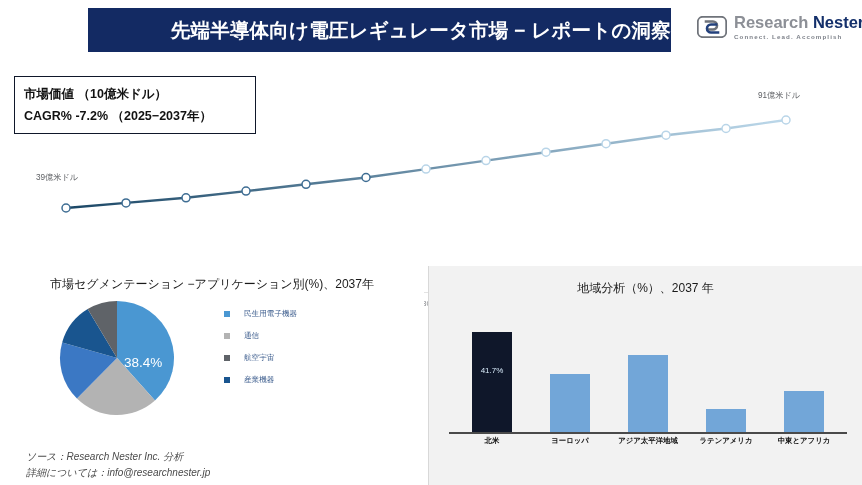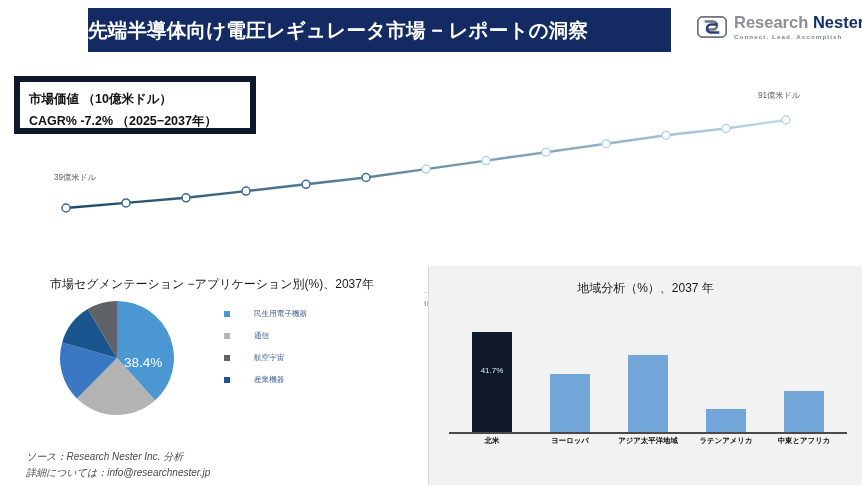--- a/index.html
+++ b/index.html
@@ -9,21 +9,21 @@
     font-family: "Liberation Sans", "DejaVu Sans", sans-serif;
     overflow: hidden;
   }
   .page { position: relative; width: 862px; height: 485px; background: #fff; }
 
   
   .header-bar {
     position: absolute; left: 88px; top: 8px;
     width: 583px; height: 44px;
     background: #132a63;
-    display: flex; align-items: center; justify-content: flex-start;
+    display: flex; align-items: center; justify-content: flex-end;
   }
   .header-title {
     color: #ffffff;
     font-size: 19.5px;
     font-weight: 700;
     letter-spacing: 0.2px;
     white-space: nowrap;
   }
   .logo {
     position: absolute; left: 697px; top: 14px;
@@ -35,32 +35,32 @@
   .logo-name .nester { color: #14306b; }
   .logo-tagline {
     font-size: 6.2px; color: #7e828a; letter-spacing: 1.1px;
     margin-top: 3px; white-space: nowrap; font-weight: 700;
   }
 
   
   .callout {
     position: absolute; left: 14px; top: 76px;
     width: 242px; height: 58px;
-    border: 6px solid #0f172a;
+    border: 1px solid #0f172a;
     background: #fff;
     padding: 7px 9px 0 9px;
   }
   .callout-line { font-size: 12.5px; font-weight: 700; color: #111; line-height: 1.75; white-space: nowrap; }
 
   
   .linechart { position: absolute; left: 0; top: 60px; width: 862px; height: 200px; }
   .ln-label {
     position: absolute; font-size: 8.2px; color: #5f6165; white-space: nowrap;
   }
-  .ln-label.left  { left: 54px; top: 112px; text-align: center; }
+  .ln-label.left  { left: 36px; top: 112px; text-align: center; }
   .ln-label.right { left: 758px; top: 30px; }
   .axis-years {
     position: absolute; left: 0; top: 238px; width: 862px; height: 18px;
   }
   .axis-years .yr {
     position: absolute; font-size: 8px; color: #8a8c90; white-space: nowrap;
     transform: translateX(-50%);
   }
   .axis-rule {
     position: absolute; left: 22px; top: 232px; width: 818px; height: 1px; background: #e3e3e3;
@@ -72,21 +72,21 @@
     text-align: center; font-size: 12px; color: #1a1a1a; font-weight: 400;
     line-height: 1.45; padding-top: 10px;
   }
   .pie-area { position: relative; margin-top: 6px; height: 120px; }
   .pie-svg { position: absolute; left: 58px; top: 0; }
   .pie-pct {
     position: absolute; left: 124px; top: 56px;
     font-size: 13.5px; color: #ffffff; font-weight: 400;
   }
   .legend { position: absolute; left: 224px; top: 4px; width: 130px; }
-  .legend-item { display: flex; align-items: center; gap: 24px; height: 22px; }
+  .legend-item { display: flex; align-items: center; gap: 14px; height: 22px; }
   .legend-swatch { width: 6px; height: 6px; flex: none; }
   .legend-label { font-size: 7.6px; color: #3f5f8f; white-space: nowrap; }
   .footnote {
     position: absolute; left: 26px; top: 183px;
     font-size: 10px; font-style: italic; color: #4a4a4a; line-height: 1.6;
   }
 
   
   .region-panel {
     position: absolute; left: 428px; top: 266px;

